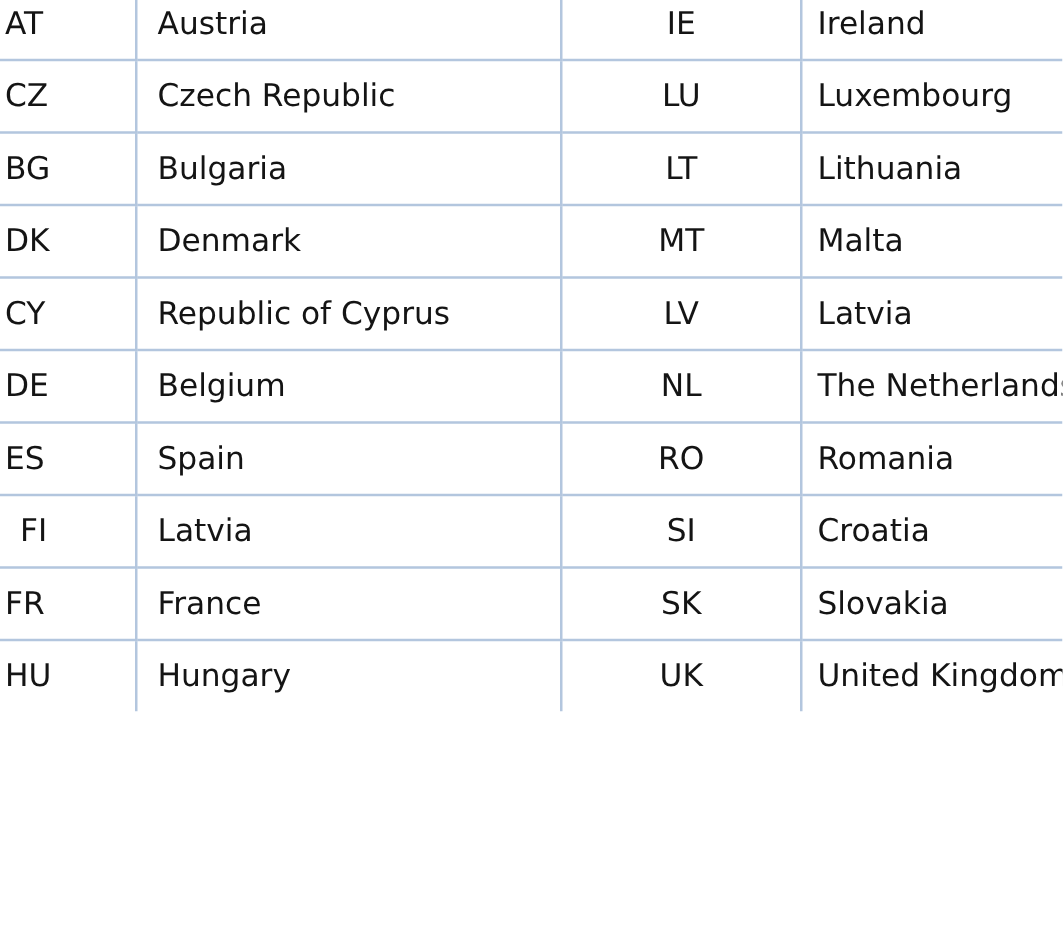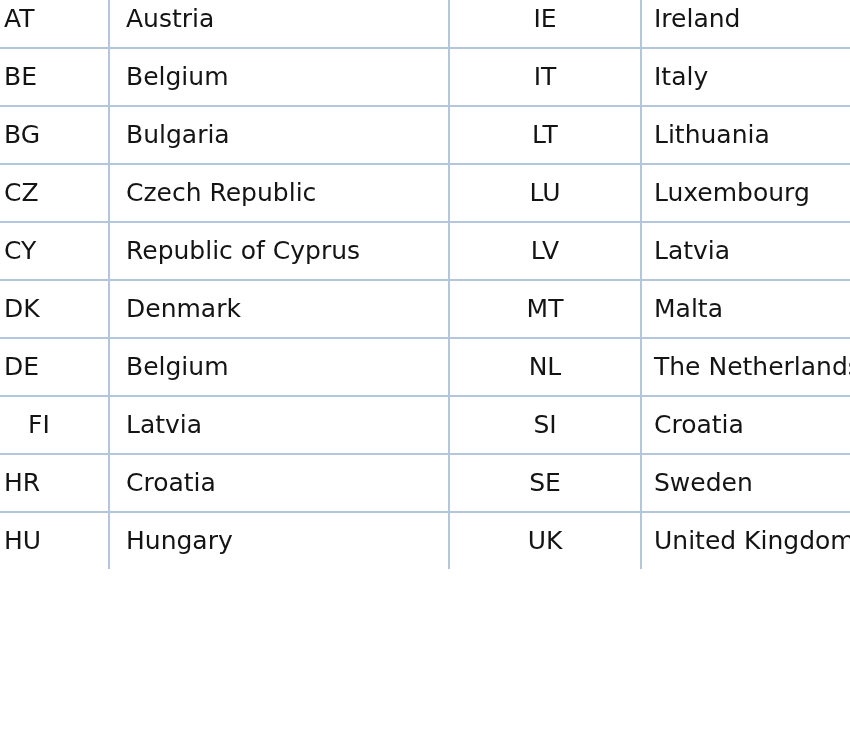--- a/index.html
+++ b/index.html
@@ -44,21 +44,21 @@
     vertical-align: middle;
     white-space: nowrap;
     overflow: visible;
   }
 
   #country-table td.code-left {
     text-align: left;
     padding-left: 4px;
   }
   #country-table td.code-left.narrow {
-    padding-left: 28px;
+    padding-left: 16px;
   }
 
   #country-table td.name-left {
     text-align: left;
     padding-left: 16px;
   }
 
   #country-table td.code-right {
     text-align: center;
   }
@@ -85,66 +85,66 @@
     <col class="c-name-right">
   </colgroup>
   <tbody>
       <tr>
         <td class="code-left">AT</td>
         <td class="name-left">Austria</td>
         <td class="code-right">IE</td>
         <td class="name-right">Ireland</td>
       </tr>
       <tr>
-        <td class="code-left">BE</td>
-        <td class="name-left">Belgium</td>
-        <td class="code-right">IT</td>
-        <td class="name-right">Italy</td>
+        <td class="code-left">CZ</td>
+        <td class="name-left">Czech Republic</td>
+        <td class="code-right">LU</td>
+        <td class="name-right">Luxembourg</td>
       </tr>
       <tr>
         <td class="code-left">BG</td>
         <td class="name-left">Bulgaria</td>
         <td class="code-right">LT</td>
         <td class="name-right">Lithuania</td>
       </tr>
       <tr>
-        <td class="code-left">CZ</td>
-        <td class="name-left">Czech Republic</td>
-        <td class="code-right">LU</td>
-        <td class="name-right">Luxembourg</td>
+        <td class="code-left">DK</td>
+        <td class="name-left">Denmark</td>
+        <td class="code-right">MT</td>
+        <td class="name-right">Malta</td>
       </tr>
       <tr>
         <td class="code-left">CY</td>
         <td class="name-left">Republic of Cyprus</td>
         <td class="code-right">LV</td>
         <td class="name-right">Latvia</td>
       </tr>
       <tr>
-        <td class="code-left">DK</td>
-        <td class="name-left">Denmark</td>
-        <td class="code-right">MT</td>
-        <td class="name-right">Malta</td>
-      </tr>
-      <tr>
         <td class="code-left">DE</td>
         <td class="name-left">Belgium</td>
         <td class="code-right">NL</td>
         <td class="name-right">The Netherlands</td>
+      </tr>
+      <tr>
+        <td class="code-left">ES</td>
+        <td class="name-left">Spain</td>
+        <td class="code-right">RO</td>
+        <td class="name-right">Romania</td>
       </tr>
       <tr>
         <td class="code-left narrow">FI</td>
         <td class="name-left">Latvia</td>
         <td class="code-right">SI</td>
         <td class="name-right">Croatia</td>
       </tr>
       <tr>
-        <td class="code-left">HR</td>
-        <td class="name-left">Croatia</td>
-        <td class="code-right">SE</td>
-        <td class="name-right">Sweden</td>
+        <td class="code-left">FR</td>
+        <td class="name-left">France</td>
+        <td class="code-right">SK</td>
+        <td class="name-right">Slovakia</td>
       </tr>
       <tr>
         <td class="code-left">HU</td>
         <td class="name-left">Hungary</td>
         <td class="code-right">UK</td>
         <td class="name-right">United Kingdom</td>
       </tr>
     </tbody>
 </table>
 

